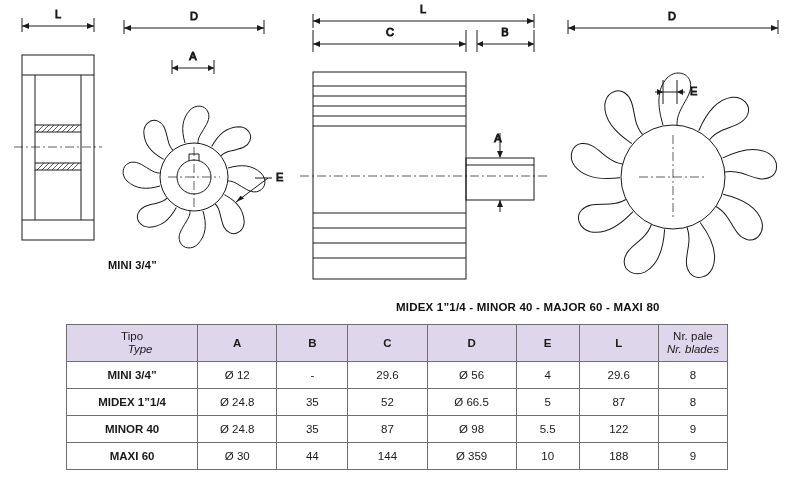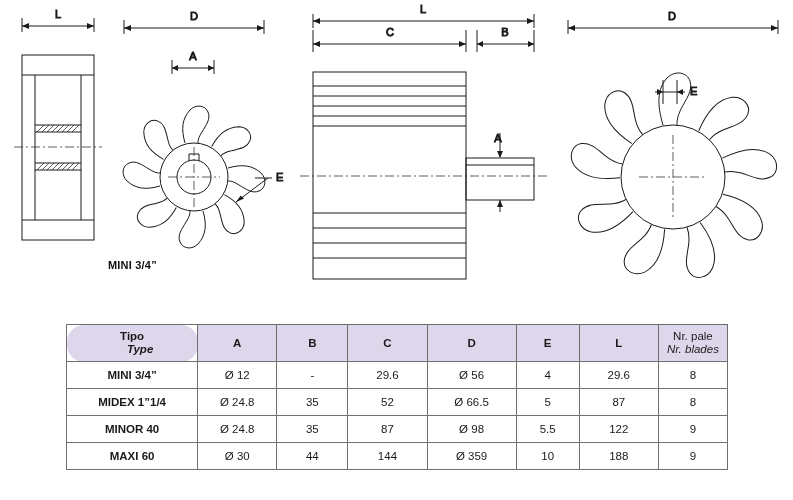--- a/index.html
+++ b/index.html
@@ -62,22 +62,21 @@
     vertical-align: middle;
     padding: 0;
     height: 26px;
   }
   table.spec thead th {
     background: #ded6ea;
     height: 36px;
     font-weight: bold;
   }
   table.spec thead th.hdr-type {
-    font-weight: bold;
-    border-radius: 17px;
+    font-weight: normal;
   }
   .hdr-type .l1 { display: block; line-height: 13px; }
   .hdr-type .l2 { display: block; line-height: 13px; font-style: italic; padding-left: 16px; }
   .hdr-blades .l1 { display: block; line-height: 13px; font-weight: normal;}
   .hdr-blades .l2 { display: block; line-height: 13px; font-style: italic; font-weight: normal;}
   table.spec tbody td.rowlabel {
     font-weight: bold;
     text-align: center;
   }
   table.spec tbody td {
@@ -310,20 +309,21 @@
         <line x1="655" y1="92" x2="685" y2="92"></line>
         <path d="M663 92 l-6 -3 v6 z" fill="#1a1a1a" stroke="none"></path>
         <path d="M677 92 l6 -3 v6 z" fill="#1a1a1a" stroke="none"></path>
         <text x="690" y="95" font-size="11">E</text>
       </g>
 
     </g>
   </svg>
 
   <div class="caption" id="cap-mini">MINI 3/4”</div>
+  <div class="caption" id="cap-midex">MIDEX 1”1/4 - MINOR 40 - MAJOR 60 - MAXI 80</div>
 
   <div class="table-wrap">
     <table class="spec">
       <thead>
         <tr>
           <th class="c-type hdr-type">
             <span class="l1">Tipo</span>
             <span class="l2">Type</span>
           </th>
           <th class="c-a">A</th>

